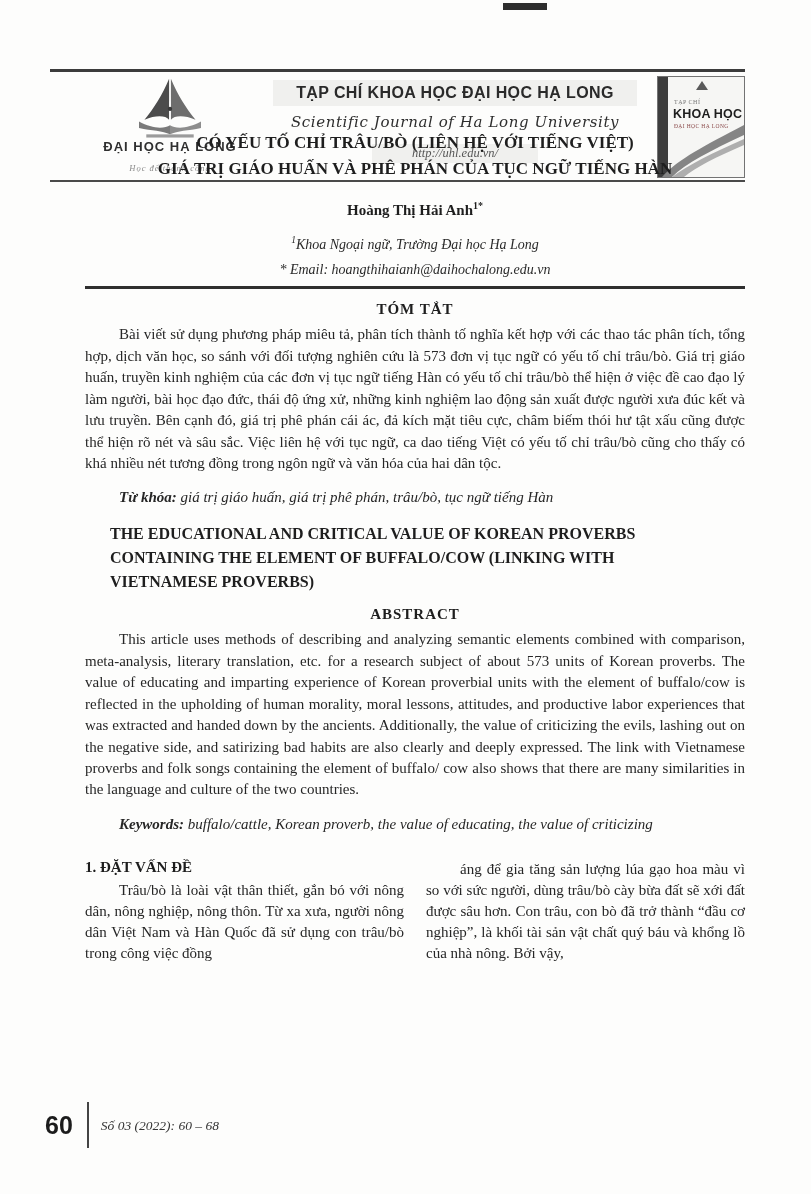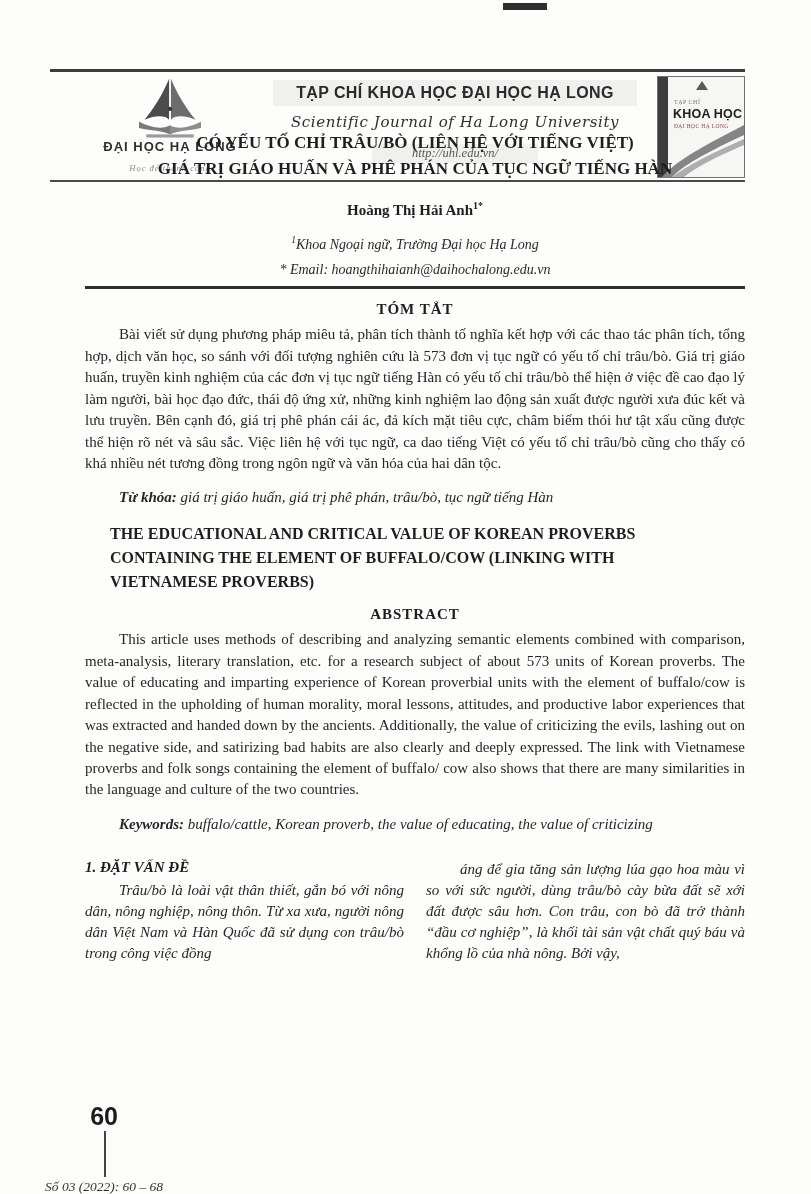--- a/index.html
+++ b/index.html
@@ -47,26 +47,26 @@
   .dates-row{display:flex;justify-content:space-between;font-style:italic;font-size:12.5px;margin-top:22px;color:#333;}
   .rule-dates{margin-top:8px;height:3px;background:#2f2f2f;}
 
   .sec-heading{text-align:center;font-weight:bold;font-size:15px;letter-spacing:1px;margin-top:12px;color:#1e1e1e;}
   .para{font-size:15px;line-height:1.43;text-align:justify;text-indent:34px;margin-top:6px;color:#262626;}
   .kw-line{font-size:15px;margin-top:10px;padding-left:34px;font-style:italic;color:#262626;}
   .kw-label{font-weight:bold;}
 
   .en-title{margin:16px auto 0;max-width:610px;text-align:left;font-weight:bold;font-size:16px;line-height:1.5;color:#1e1e1e;}
 
-  .two-col{display:flex;gap:22px;margin-top:26px;font-style:italic;}
+  .two-col{display:flex;gap:22px;margin-top:26px;}
   .col{flex:1;}
   .col-heading{font-weight:bold;font-size:15px;color:#1d1d1d;}
   .col .para{margin-top:4px;line-height:1.4;}
 
-  .footer{position:absolute;left:45px;top:1102px;display:flex;align-items:center;flex-direction:column;}
+  .footer{position:absolute;left:45px;top:1102px;display:flex;align-items:center;}
   .page-num{font-family:"Liberation Sans", sans-serif;font-weight:bold;font-size:25px;color:#1c1c1c;}
   .footer-sep{width:2px;height:46px;background:#444;margin:0 12px 0 14px;}
   .issue-info{font-style:italic;font-size:13.5px;color:#333;padding-top:2px;}
 </style>
 </head>
 <body>
 
 <div class="page">
 
   <div class="artifact-dash"></div>

